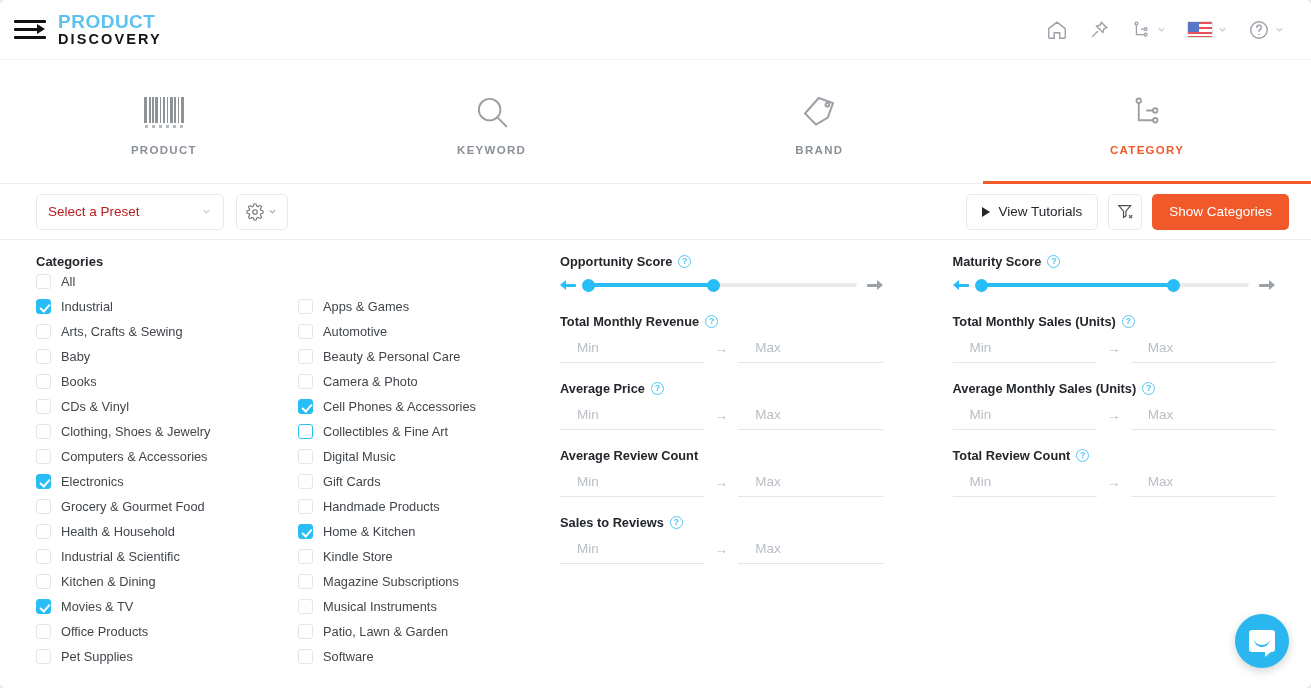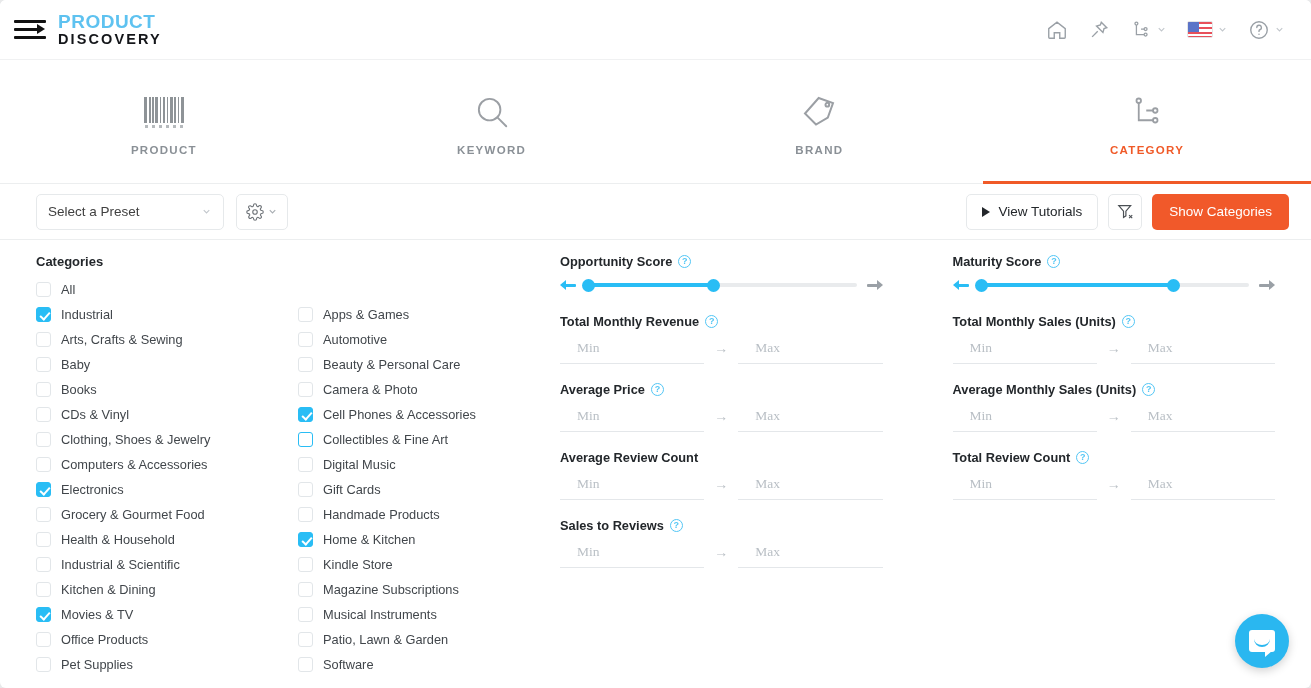--- a/index.html
+++ b/index.html
@@ -86,21 +86,21 @@
   
   .toolbar {
     height: 56px; display: flex; align-items: center;
     padding: 0 22px 0 36px; border-bottom: 1px solid #eceeef; background: #fff;
   }
   .preset {
     width: 188px; height: 36px; border: 1px solid #e6e9eb; border-radius: 5px;
     display: flex; align-items: center; justify-content: space-between;
     padding: 0 11px; cursor: pointer; background: #fff;
   }
-  .preset span { font-size: 13.5px; color: #404040; text-align: right; }
+  .preset span { font-size: 13.5px; color: #b91c1c; text-align: right; }
   .gear-btn {
     width: 52px; height: 36px; border: 1px solid #e6e9eb; border-radius: 5px;
     display: flex; align-items: center; justify-content: center; gap: 3px;
     margin-left: 12px; cursor: pointer; background: #fff; color: #6f7479;
   }
   .toolbar-spacer { flex: 1 1 auto; }
   .tut-btn {
     height: 36px; border: 1px solid #e6e9eb; border-radius: 5px; background: #fff;
     display: flex; align-items: center; gap: 8px; padding: 0 15px; cursor: pointer;
   }
@@ -113,21 +113,21 @@
   .show-btn {
     height: 36px; background: #f1592a; color: #fff; border: none; border-radius: 5px;
     font-size: 13.5px; font-family: inherit; padding: 0 17px; margin-left: 10px; cursor: pointer;
   }
 
   
   .body { display: flex; padding: 14px 22px 0 36px; height: calc(688px - 60px - 124px - 56px); }
 
   
   .cats { width: 524px; flex: 0 0 auto; }
-  .cats h3 { font-size: 13px; font-weight: 700; color: #23272b; margin-bottom: 8px; }
+  .cats h3 { font-size: 13px; font-weight: 700; color: #23272b; }
   .cat-cols { display: flex; }
   .cat-col { width: 262px; }
   .cat-col + .cat-col { padding-top: 25px; }
   .cat-item { display: flex; align-items: center; height: 25px; cursor: pointer; }
   .cbx {
     width: 15px; height: 15px; border: 1px solid #e2e6e9; border-radius: 3px;
     background: #fff; flex: 0 0 auto; position: relative;
   }
   .cbx.focus { border: 1.5px solid #29bdf5; }
   .cbx.on { background: #29bdf5; border-color: #29bdf5; }
@@ -167,21 +167,21 @@
   .arrow-r::after { right: 0; border-left: 6px solid #9aa0a6; }
   .track {
     flex: 1 1 auto; height: 4px; background: #e9ebed; border-radius: 2px; position: relative;
   }
   .track .fill { position: absolute; top: 0; height: 4px; background: #29bdf5; border-radius: 2px; }
   .track .knob {
     position: absolute; top: -4.5px; width: 13px; height: 13px; border-radius: 50%;
     background: #29bdf5; margin-left: -6.5px; cursor: pointer;
   }
   
-  .minmax { display: flex; align-items: flex-end; gap: 0; margin-bottom: 18px; font-family: Liberation Serif, serif; }
+  .minmax { display: flex; align-items: flex-end; gap: 0; margin-bottom: 18px; }
   .mm-field { flex: 1 1 0; }
   .mm-field input {
     width: 100%; border: none; border-bottom: 1px solid #e4e7ea; outline: none;
     font-size: 13.5px; font-family: inherit; color: #41464b;
     padding: 0 0 7px 17px; background: transparent;
   }
   .mm-field input::placeholder { color: #b9bfc5; }
   .mm-arrow {
     flex: 0 0 auto; width: 34px; text-align: center; color: #b9bfc5;
     font-size: 14px; padding-bottom: 7px;

